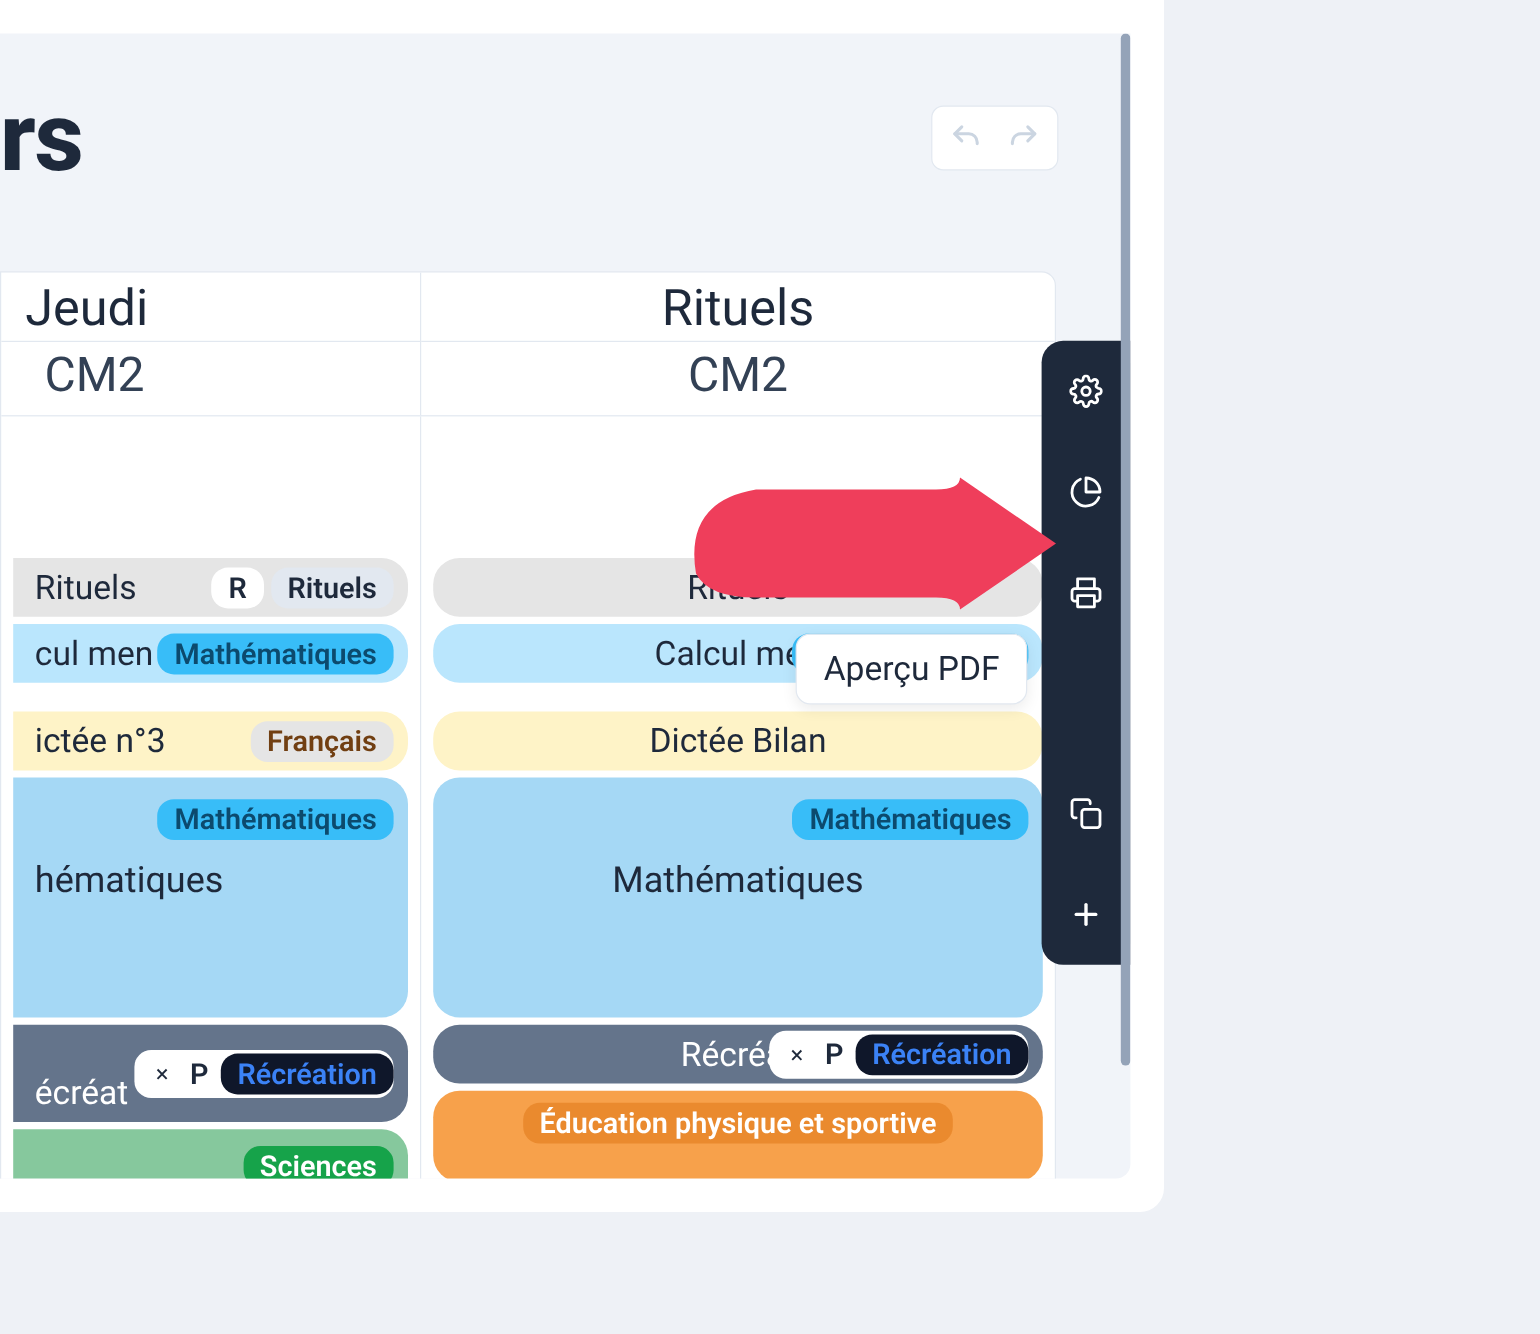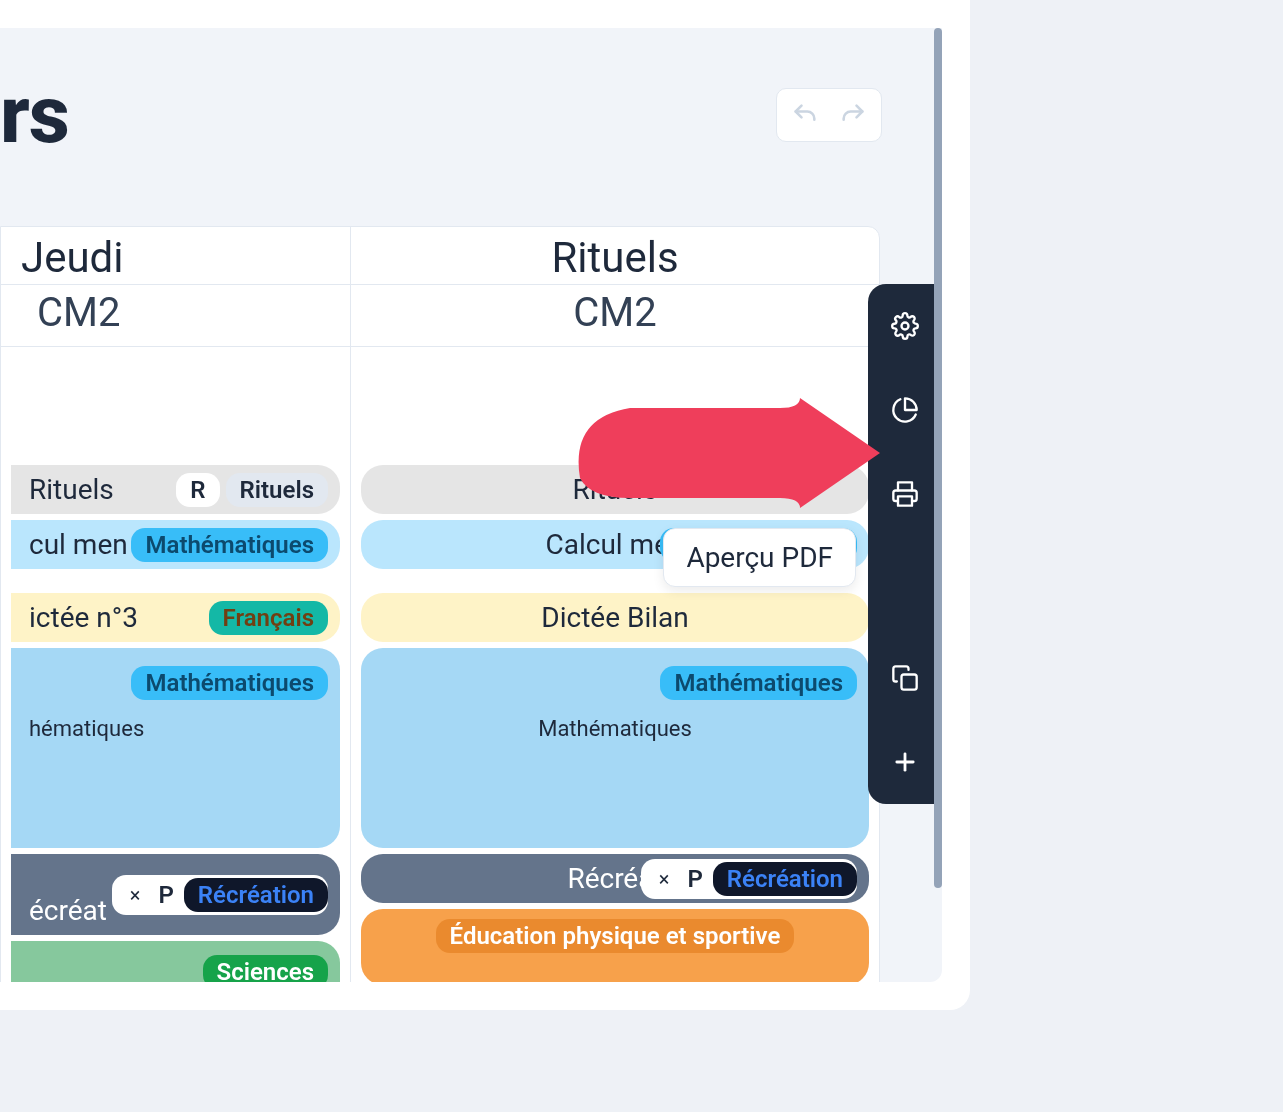--- a/index.html
+++ b/index.html
@@ -143,42 +143,42 @@
     .pill {
       border-radius: 14px;
       padding: 3px 14px;
       font-size: 24px;
       font-weight: 600;
       white-space: nowrap;
     }
     .pill-gray { background: #e2e8f0; color: #1e293b; }
     .pill-white { background: #fff; color: #1e293b; }
     .pill-blue { background: #38bdf8; color: #0c4a6e; }
-    .pill-yellow { background: #14b8a6; color: #713f12; }
+    .pill-yellow { background: #e5e5e5; color: #713f12; }
     .pill-dark { background: #0f172a; color: #3b82f6; }
     .pill-green { background: #16a34a; color: #fff; }
     .pill-cluster {
       display: flex;
       align-items: center;
       gap: 0;
       background: #fff;
       border-radius: 14px;
       padding: 3px 0 3px 10px;
     }
     .pill-cluster .x { font-size: 20px; color: #1e293b; padding: 0 8px; }
     .pill-cluster .p { font-size: 24px; color: #1e293b; padding: 0 10px; font-weight: 600; }
     .bg-lightgray { background: #e5e5e5; }
     .bg-skylight { background: #bae6fd; }
     .bg-sky { background: #93c5fd; }
     .bg-yellowlight { background: #fef3c7; margin-top: 24px; }
     .bg-darkgray { background: #64748b; }
     .bg-green { background: #86c89d; text-align: center; }
     .block.tall { height: 200px; flex-direction: column; align-items: flex-start; justify-content: flex-start; padding-top: 12px; }
     .block.tall .tag { top: 18px; transform: none; }
-    .block.tall .title-big { align-self: center; margin-top: 56px; font-size: 22px; }
+    .block.tall .title-big { align-self: center; margin-top: 56px; font-size: 30px; }
     .side-toolbar {
       position: absolute;
       right: 0;
       top: 256px;
       width: 74px;
       background: #1e293b;
       border-radius: 18px 0 0 18px;
       padding: 20px 0;
       display: flex;
       flex-direction: column;

